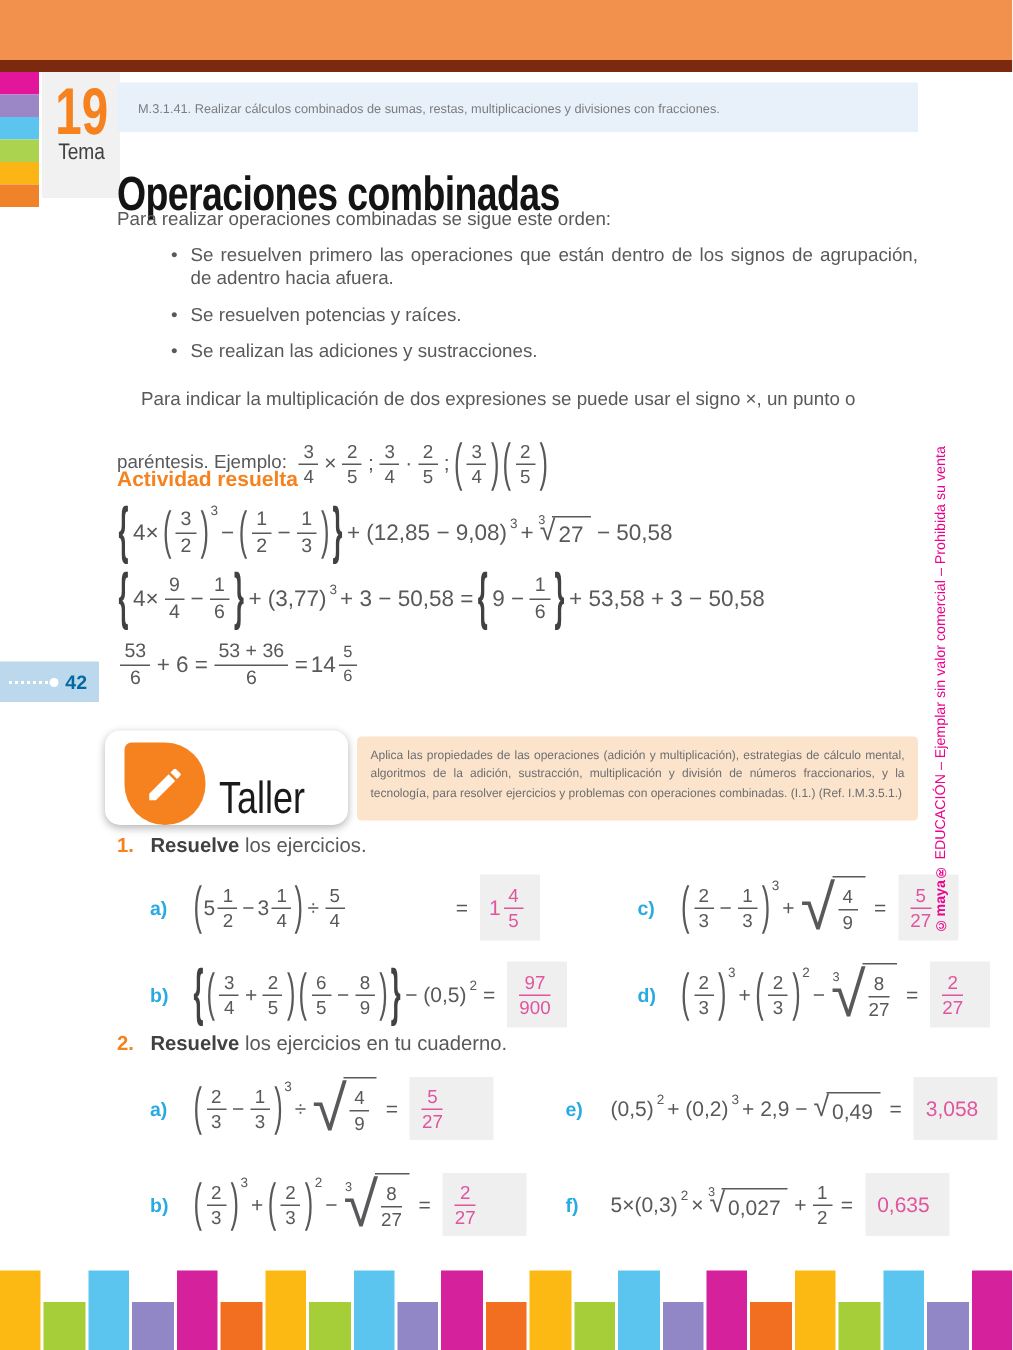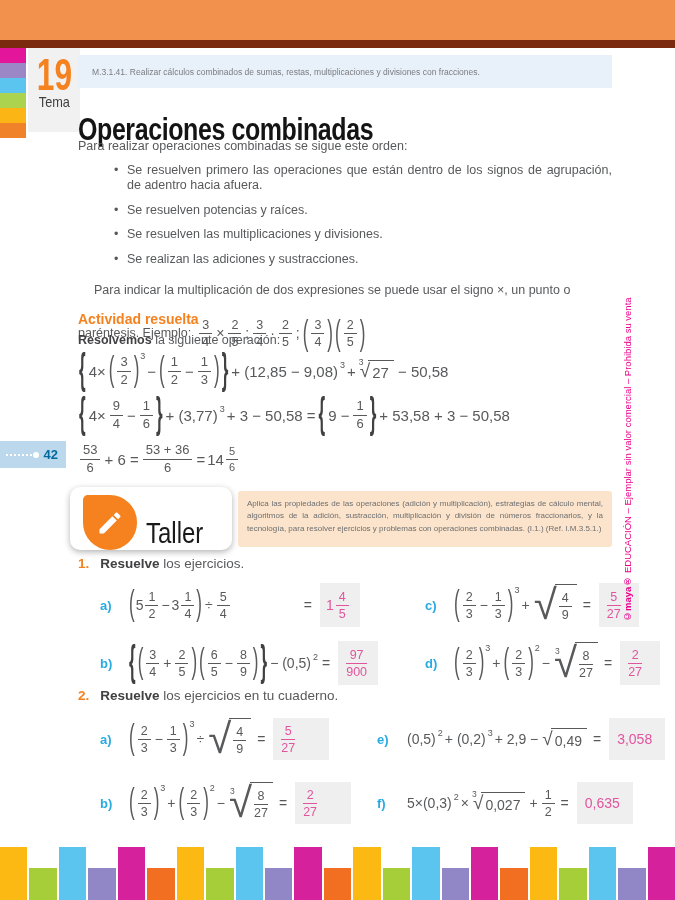--- a/index.html
+++ b/index.html
@@ -142,21 +142,20 @@
     <span>M.3.1.41. Realizar cálculos combinados de sumas, restas, multiplicaciones y divisiones con fracciones.</span>
   </div>
 
   <h1 class="page-title">Operaciones combinadas</h1>
 
   <div class="intro">
     <p class="lead">Para realizar operaciones combinadas se sigue este orden:</p>
     <ul>
       <li class="just">Se resuelven primero las operaciones que están dentro de los signos de agrupación, de adentro hacia afuera.</li>
       <li>Se resuelven potencias y raíces.</li>
-      <li>Se resuelven las multiplicaciones y divisiones.</li>
       <li>Se realizan las adiciones y sustracciones.</li>
     </ul>
     <p class="note1">Para indicar la multiplicación de dos expresiones se puede usar el signo ×, un punto o</p>
     <div class="note2">
       <span class="lbl">paréntesis. Ejemplo:</span>
       <span class="exmath">
           <span class="frac">
             <span class="num">3</span>
             <span class="den">4</span>
           </span>
@@ -187,23 +186,20 @@
             <span class="num">2</span>
             <span class="den">5</span>
           </span>
           <span class="mbr p">)</span>
         </span>
     </div>
   </div>
 
   <div class="activity">
     <p class="act-head">Actividad resuelta</p>
-    <p class="act-intro">
-      <span class="b">Resolvemos</span><span> la siguiente operación:</span>
-    </p>
     <div class="mline">
         <span class="mbr b">{</span>
         <span class="mx">4×</span>
         <span class="mbr p">(</span>
         <span class="frac">
           <span class="num">3</span>
           <span class="den">2</span>
         </span>
         <span class="mbr p">)</span>
         <span class="msup hi">3</span>

